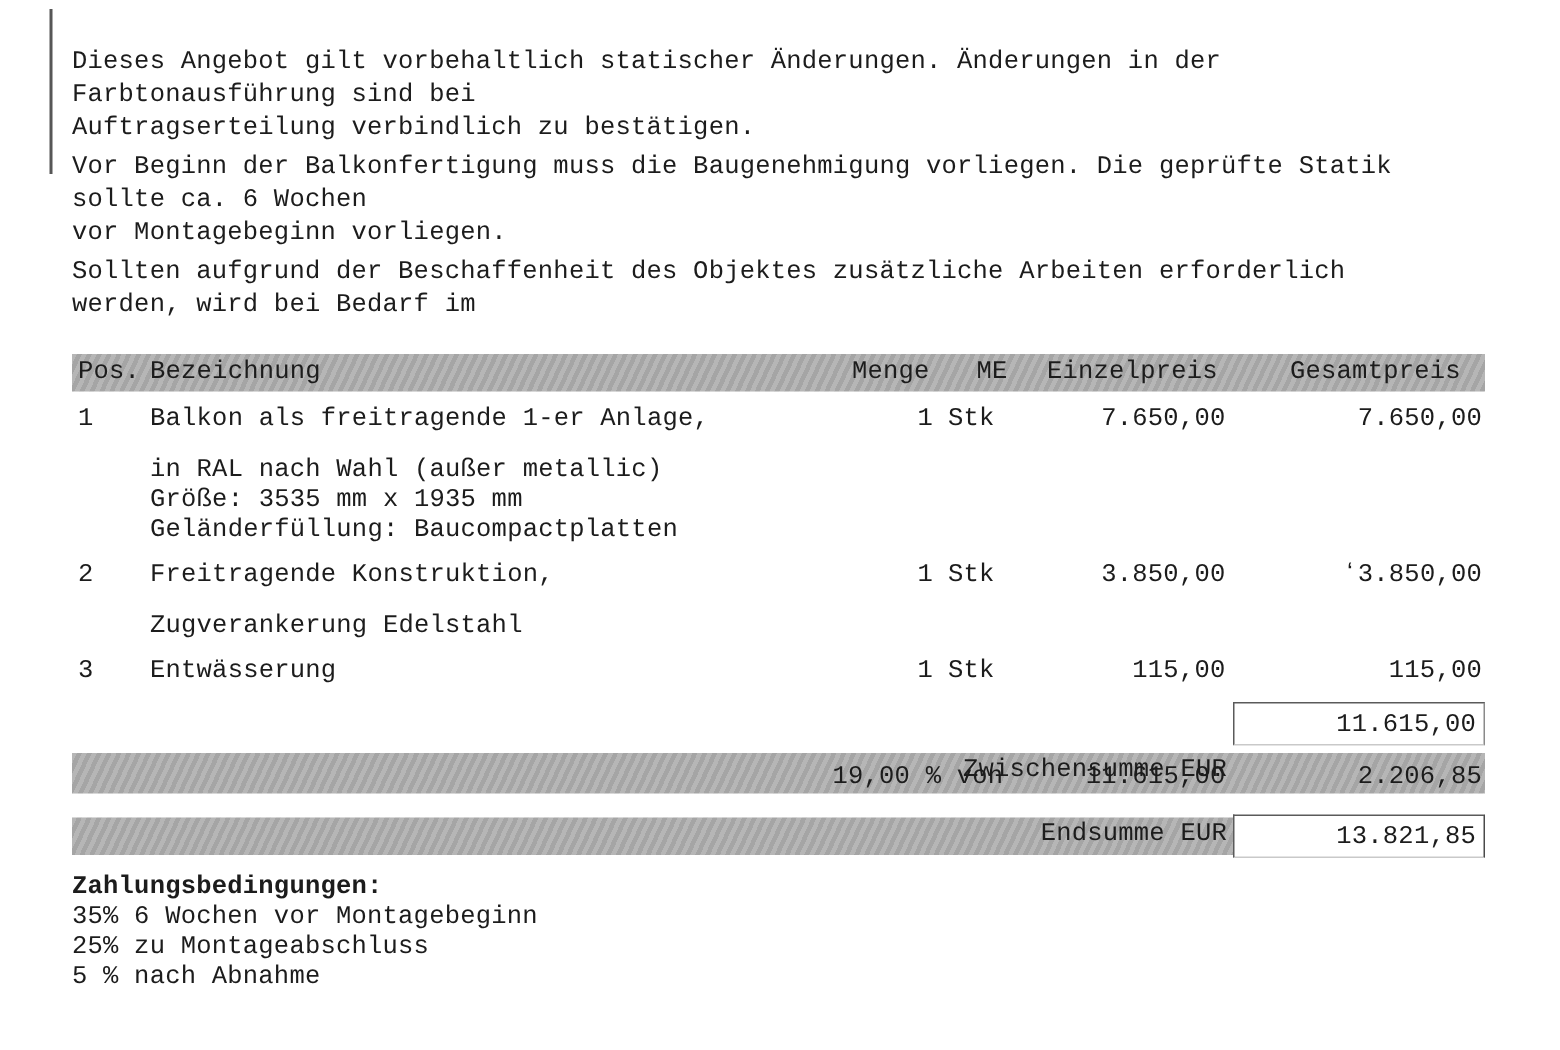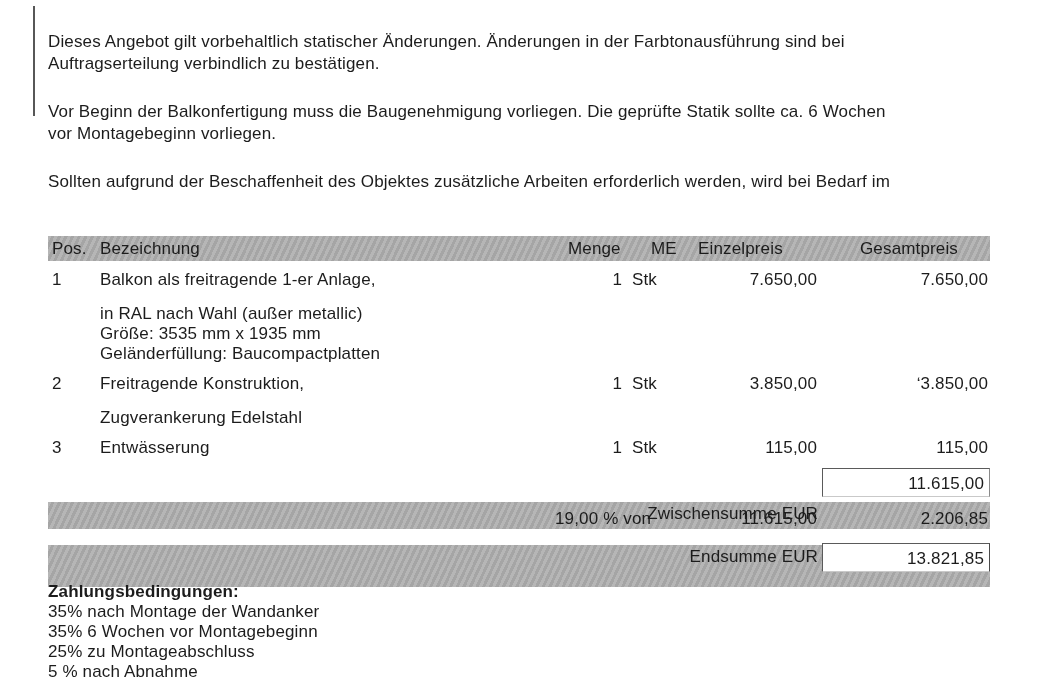--- a/index.html
+++ b/index.html
@@ -1,18 +1,18 @@
 <!DOCTYPE html>
 <html><head>
 <meta charset="utf-8">
 <style>
   html,body{margin:0;padding:0;background:#ffffff;}
   .page{
     position:relative;width:1040px;height:700px;background:#ffffff;
-    font-family:Liberation Sans, sans-serif;color:#1c1c1c;
+    font-family:Liberation Mono, monospace;color:#1c1c1c;
     font-size:17px;letter-spacing:.15px;overflow:hidden;
   }
   .para{position:absolute;left:48px;width:920px;line-height:22px;}
   .edge-line{position:absolute;left:33px;top:6px;width:2px;height:110px;background:#3a3a3a;opacity:.85;}
   .band{
     position:absolute;left:48px;width:942px;height:25px;background:#aeaeae;
     background-image:repeating-linear-gradient(115deg,rgba(255,255,255,.10) 0 3px,rgba(0,0,0,.05) 3px 6px);
   }
   .cell{position:absolute;white-space:nowrap;}
   .r{}
@@ -108,28 +108,27 @@
   <div class="sum-box" style="top:468px;">
     <span>11.615,00</span>
   </div>
 
   <div class="row-line" style="top:509px;">
     <span class="cell r" style="left:555px;width:138px;">19,00 % von</span>
     <span class="cell c-einzel">11.615,00</span>
     <span class="cell c-gesamt">2.206,85</span>
   </div>
 
-  <div class="band" style="top:545px;height:42px;">
+  <div class="band" style="top:545px;height:25px;">
     <span class="sum-label">Endsumme EUR</span>
   </div>
   <div class="sum-box" style="top:543px;border-right-color:#4a4a4a;">
     <span>13.821,85</span>
   </div>
 
   <div class="pay" style="top:582px;">
     <div class="title">Zahlungsbedingungen:</div>
-    <div>35% nach Montage der Wandanker</div>
     <div>35% 6 Wochen vor Montagebeginn</div>
     <div>25% zu Montageabschluss</div>
     <div> 5 % nach Abnahme</div>
   </div>
 
 </div>
 
 </body></html>

